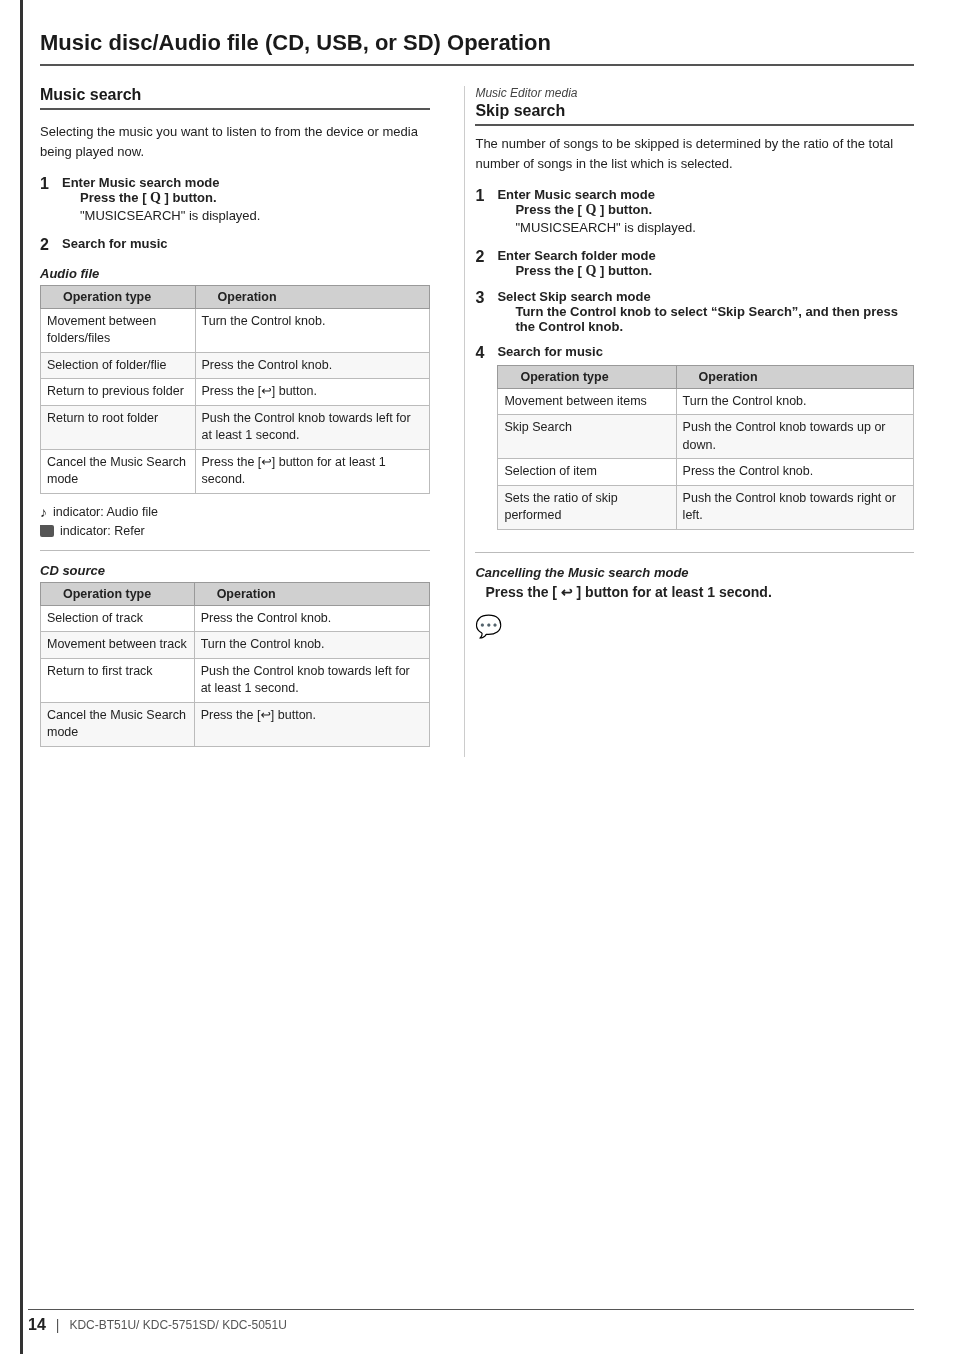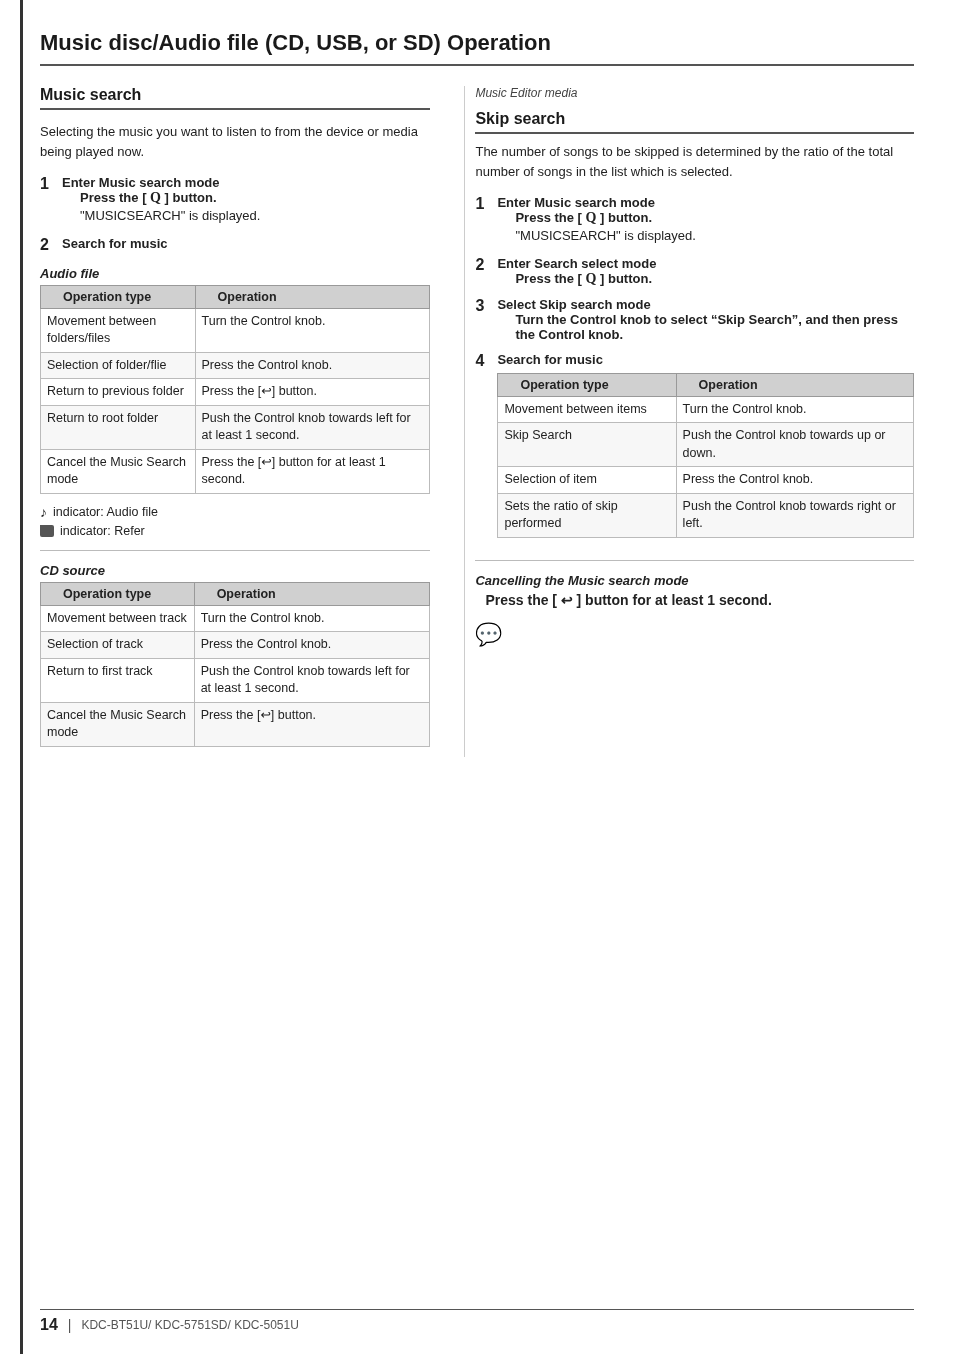--- a/index.html
+++ b/index.html
@@ -128,21 +128,21 @@
     }
     .divider {
       border: none;
       border-top: 1px solid #bbb;
       margin: 12px 0;
     }
     .italic-label {
       font-style: italic;
       font-size: 12px;
       color: #444;
-      margin-bottom: 10px;
+      margin-bottom: 2px;
     }
     .skip-search-title {
       font-size: 16px;
       font-weight: bold;
       color: #1a1a1a;
       border-bottom: 2px solid #555;
       padding-bottom: 4px;
       margin-bottom: 8px;
     }
     .cancel-section-title {
@@ -182,21 +182,21 @@
       font-weight: bold;
       min-width: 22px;
       flex-shrink: 0;
     }
     .step-content {
       flex: 1;
     }
     .page-footer {
       position: absolute;
       bottom: 20px;
-      left: 40px;
+      left: 28px;
       right: 40px;
       display: flex;
       align-items: center;
       border-top: 1px solid #555;
       padding-top: 6px;
     }
     .page-num {
       font-size: 16px;
       font-weight: bold;
       margin-right: 10px;
@@ -303,26 +303,26 @@
 
       <table class="op-table">
         <thead>
           <tr>
             <th>Operation type</th>
             <th>Operation</th>
           </tr>
         </thead>
         <tbody id="cd-table-body">
         <tr>
+              <td>Selection of track</td>
+              <td>Press the Control knob.</td>
+            </tr>
+            <tr>
               <td>Movement between track</td>
               <td>Turn the Control knob.</td>
-            </tr>
-            <tr>
-              <td>Selection of track</td>
-              <td>Press the Control knob.</td>
             </tr>
             <tr>
               <td>Return to first track</td>
               <td>Push the Control knob towards left for at least 1 second.</td>
             </tr>
             <tr>
               <td>Cancel the Music Search mode</td>
               <td>Press the [↩] button.</td>
             </tr>
           </tbody>
@@ -345,21 +345,21 @@
           <div class="step-detail">
             Press the [ <span class="q-btn">Q</span> ] button.
           </div>
           <div class="step-sub">"MUSICSEARCH" is displayed.</div>
         </div>
       </div>
 
       <div class="step-row">
         <div class="step-num-block">2</div>
         <div class="step-content">
-          <span class="step-title">Enter Search select mode</span><br>
+          <span class="step-title">Enter Search folder mode</span><br>
           <div class="step-detail">
             Press the [ <span class="q-btn">Q</span> ] button.
           </div>
         </div>
       </div>
 
       <div class="step-row">
         <div class="step-num-block">3</div>
         <div class="step-content">
           <span class="step-title">Select Skip search mode</span><br>

